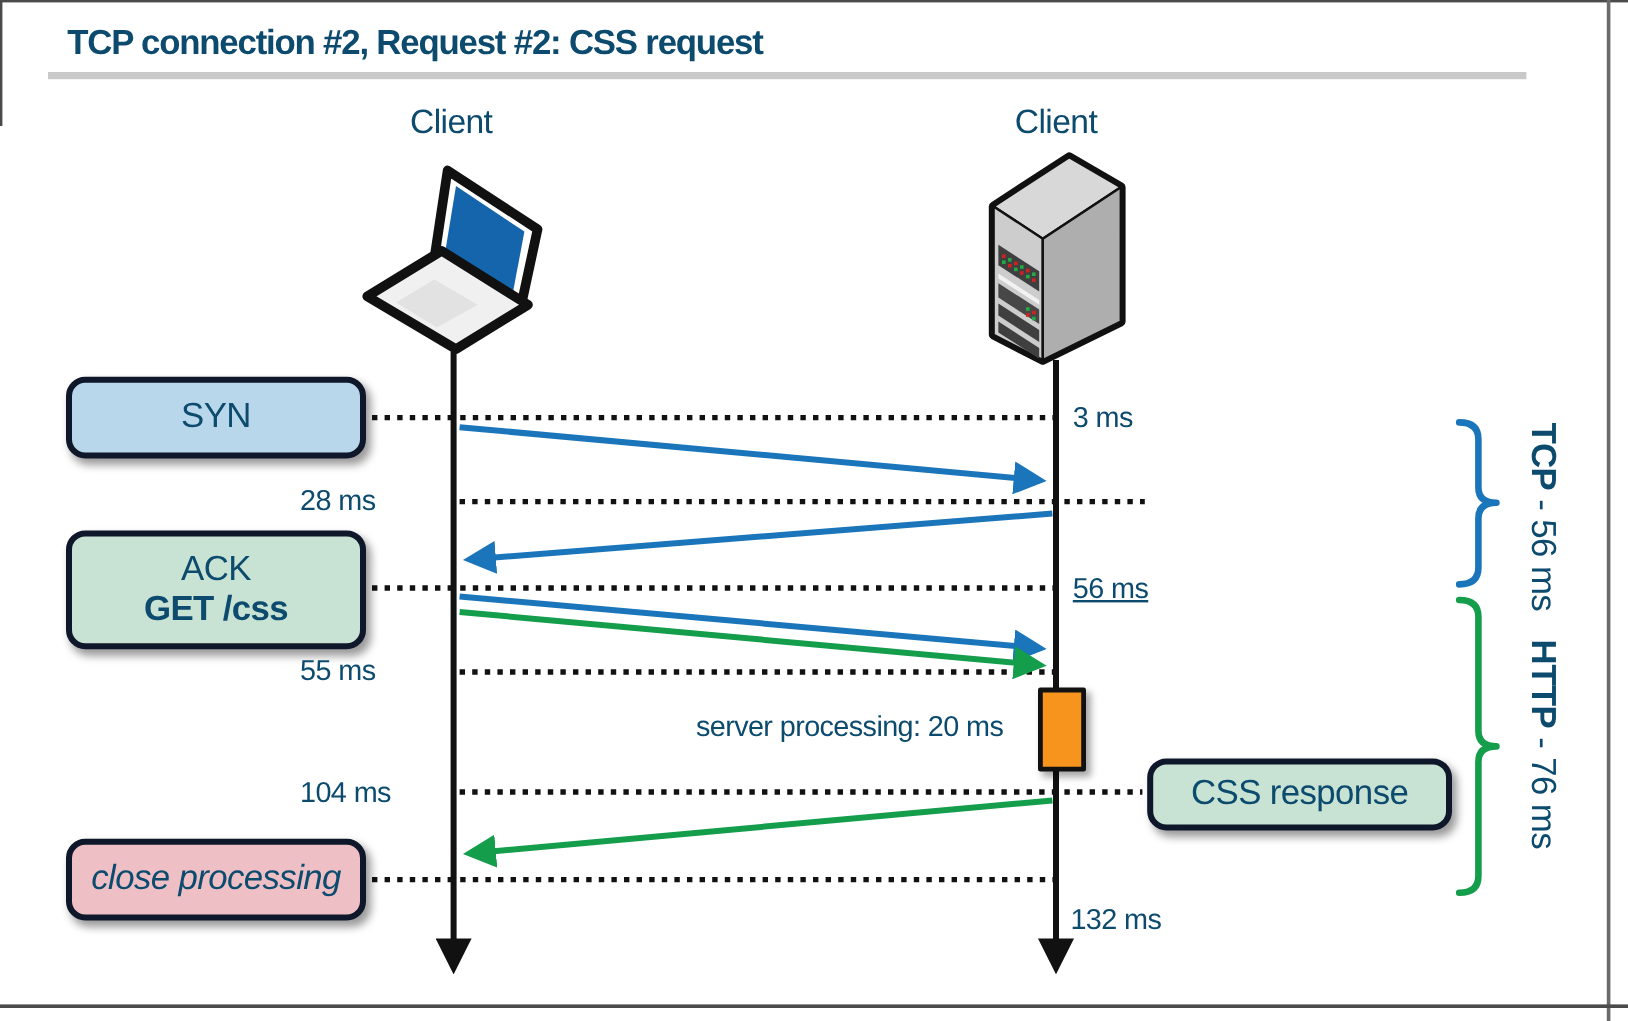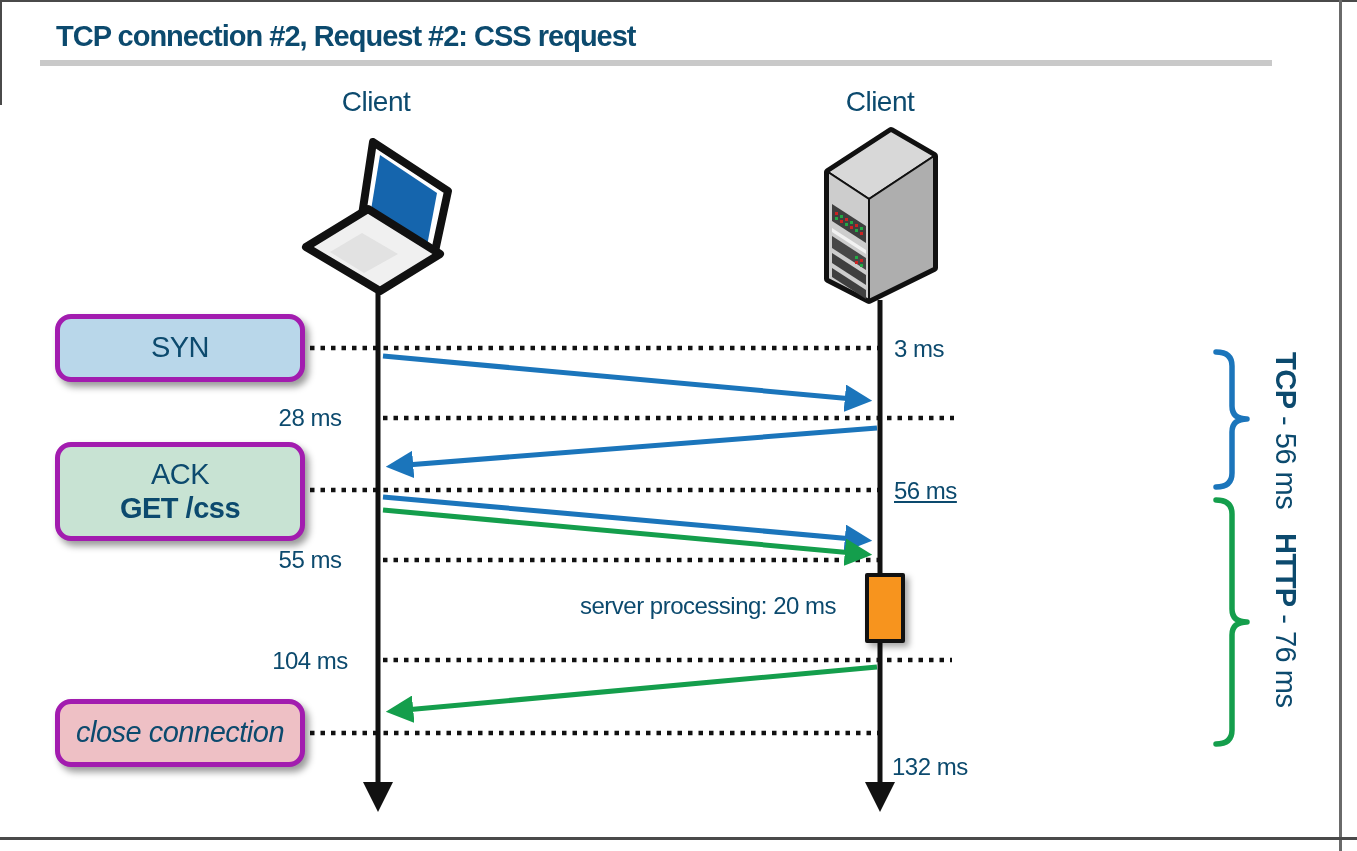--- a/index.html
+++ b/index.html
@@ -7,32 +7,32 @@
        font-family:"Liberation Sans",sans-serif;color:#0c4a6e;}
   .abs{position:absolute;}
   
   .frame{background:#4a4a4a;}
   
   #title{left:56px;top:20px;font-size:29px;font-weight:700;letter-spacing:-1px;}
   #title-rule{left:40px;top:60px;width:1232px;height:6px;background:var(--rule-gray,#c9c9c9);}
   
   .lane-label{top:86px;width:120px;text-align:center;font-size:28px;letter-spacing:-0.5px;}
   
-  .msgbox{box-sizing:border-box;border:5px solid #a21caf;border-radius:16px;
+  .msgbox{box-sizing:border-box;border:5px solid #0f172a;border-radius:16px;
           box-shadow:4px 5px 7px rgba(0,0,0,.40);
           display:flex;flex-direction:column;justify-content:center;align-items:center;
           font-size:29px;letter-spacing:-0.5px;line-height:1.15;}
   .box-blue{background:var(--box-blue,#b9d7ea);}
   .box-green{background:var(--box-green,#c8e3d3);}
   .box-pink{background:var(--box-pink,#eec0c5);}
   .italic{font-style:italic;}
   .bold{font-weight:700;}
   
   .time-label{font-size:24px;letter-spacing:-0.5px;width:120px;}
-  .t-right{text-align:center;}
+  .t-right{text-align:left;}
   
   #proc-box{left:865px;top:573px;width:40px;height:70px;box-sizing:border-box;
             background:var(--processing-orange,#f7941e);border:4px solid #111;border-radius:2px;
             box-shadow:4px 4px 6px rgba(0,0,0,.35);}
   #proc-label{left:558px;top:592px;width:300px;text-align:center;font-size:24px;letter-spacing:-0.5px;}
   
   .v-label{transform-origin:0 0;transform:rotate(90deg);white-space:nowrap;
            font-size:29px;letter-spacing:-0.5px;}
   
   svg{position:absolute;left:0;top:0;}
@@ -135,23 +135,26 @@
   </svg>
 
   <div class="abs msgbox box-blue" style="left:55px;top:314px;width:250px;height:68px;">
     <span>SYN</span>
   </div>
   <div class="abs msgbox box-green" style="left:55px;top:442px;width:250px;height:99px;">
     <span>ACK</span>
     <span class="bold">GET /css</span>
   </div>
   <div class="abs msgbox box-pink italic" style="left:55px;top:699px;width:250px;height:68px;">
-    <span>close connection</span>
+    <span>close processing</span>
   </div>
 
+  <div class="abs msgbox box-green" style="left:956px;top:632px;width:254px;height:60px;">
+    <span>CSS response</span>
+  </div>
 
   <div id="proc-box" class="abs"></div>
   <div id="proc-label" class="abs">server processing: 20 ms</div>
 
   <div class="abs time-label" style="left:894px;top:335px;">3 ms</div>
   <div class="abs time-label t-right" style="left:250px;top:404px;">28 ms</div>
   <div class="abs time-label" style="left:894px;top:477px;text-decoration:underline;">56 ms</div>
   <div class="abs time-label t-right" style="left:250px;top:546px;">55 ms</div>
   <div class="abs time-label t-right" style="left:250px;top:647px;">104 ms</div>
   <div class="abs time-label" style="left:892px;top:753px;">132 ms</div>

